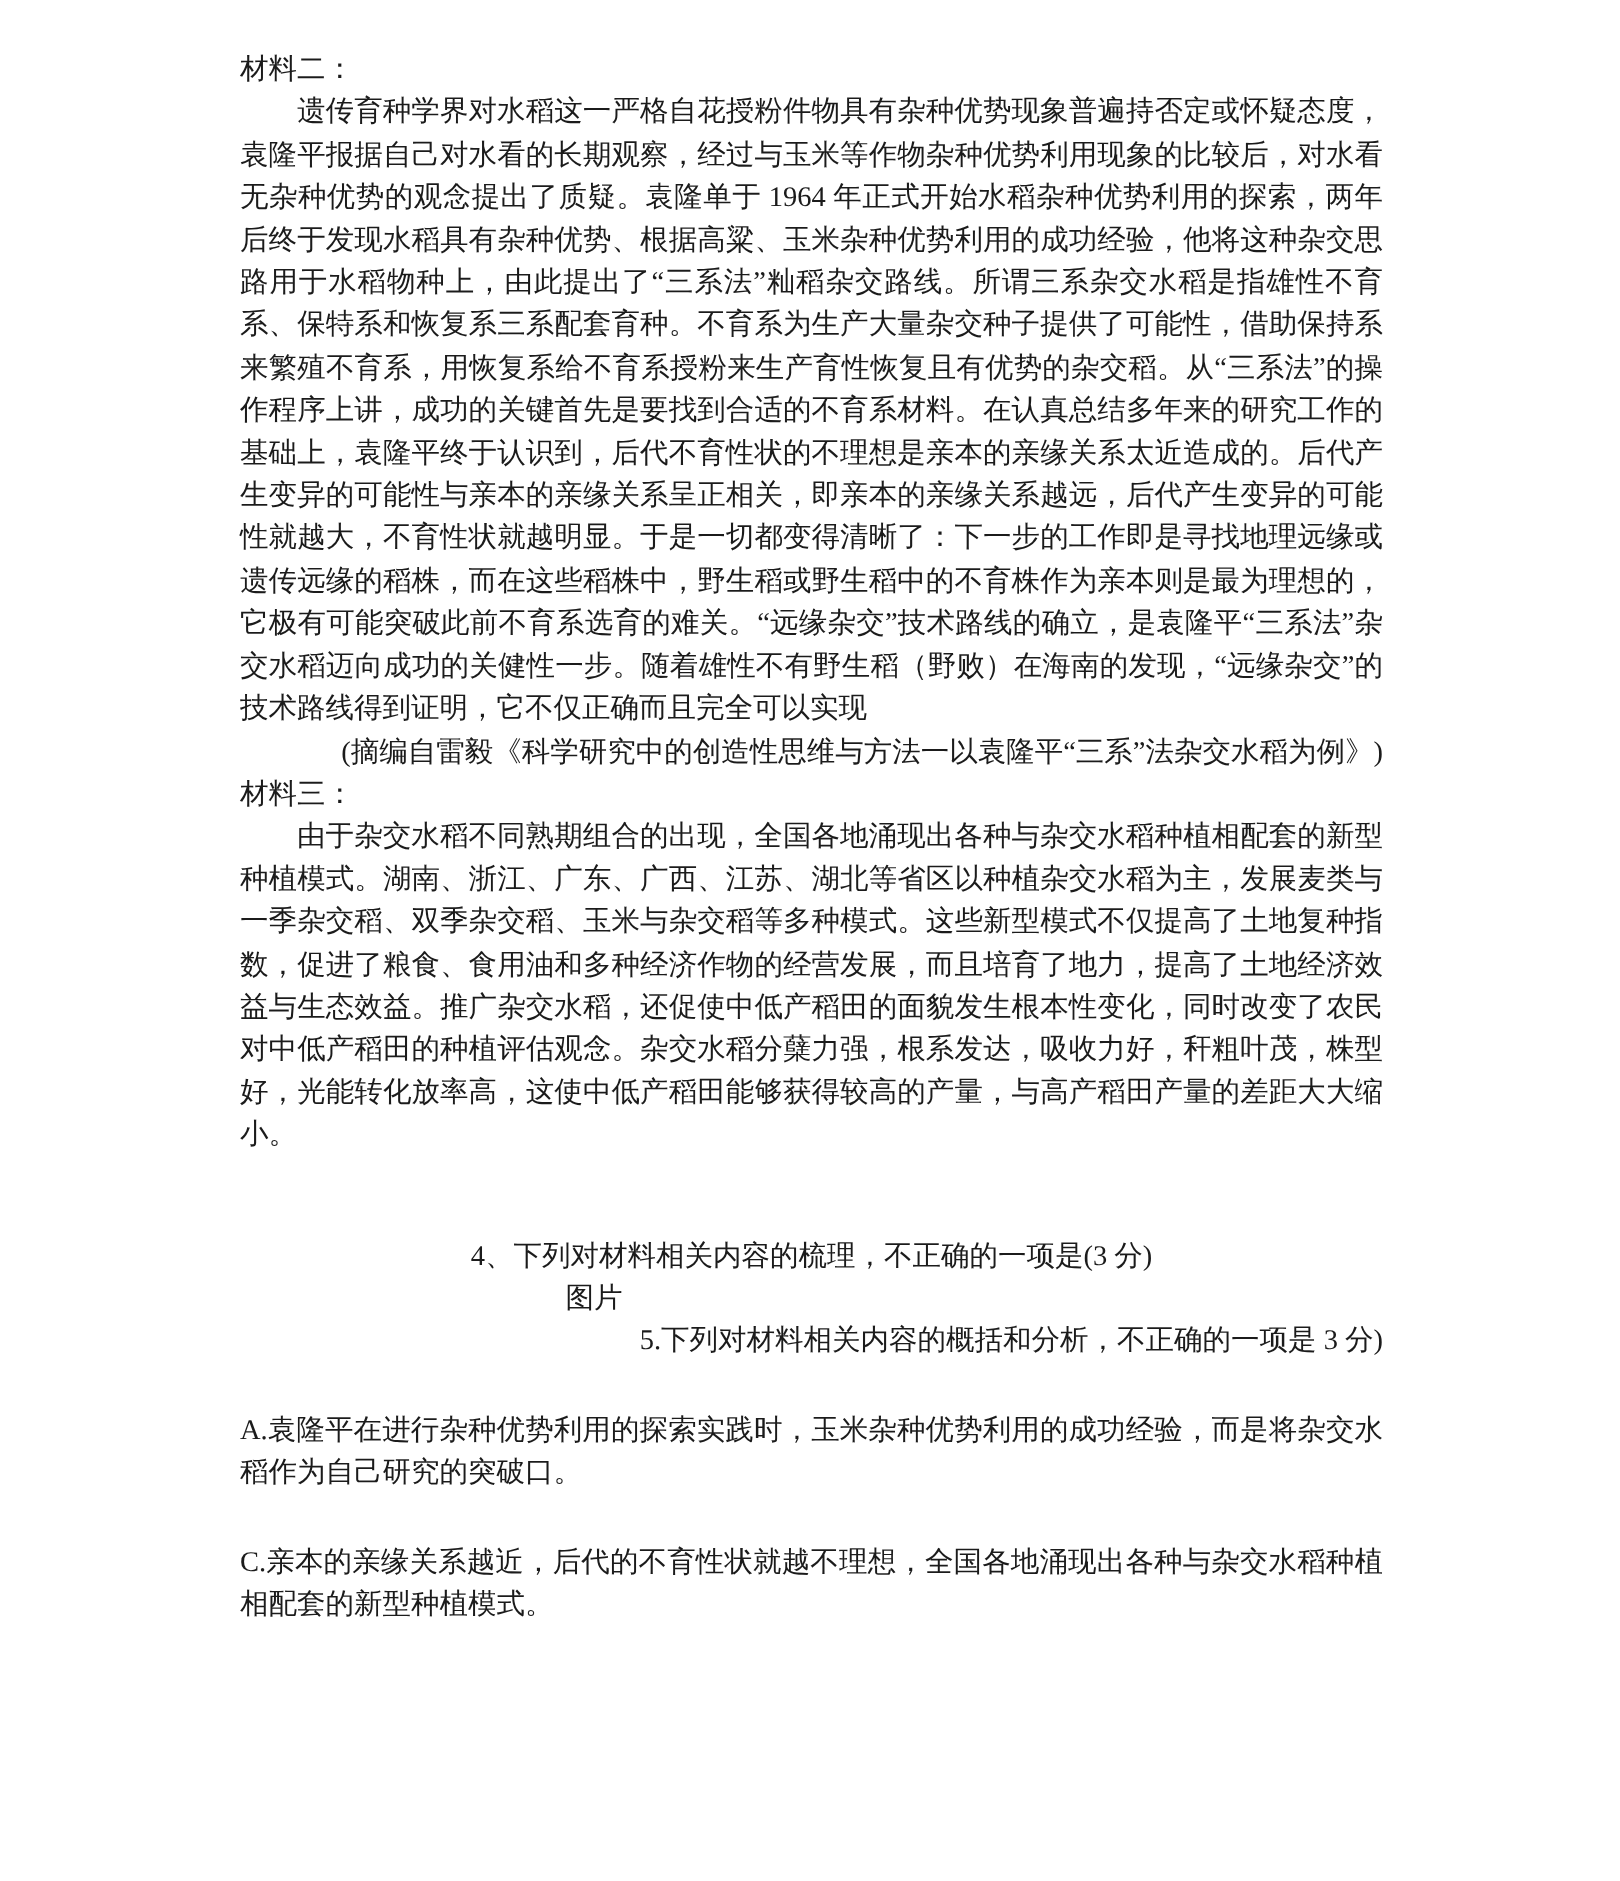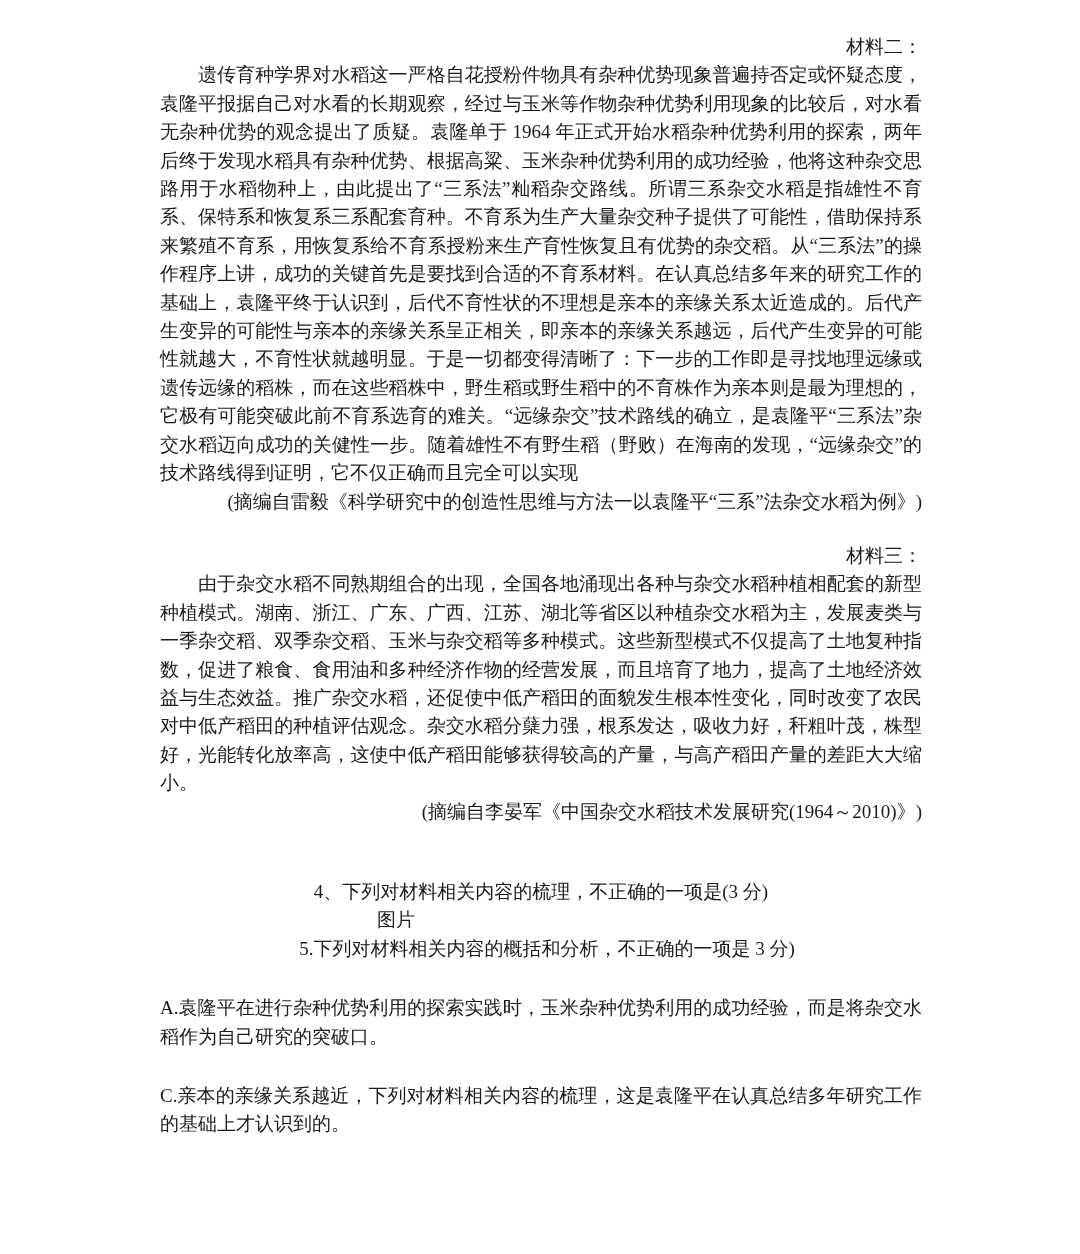--- a/index.html
+++ b/index.html
@@ -14,44 +14,43 @@
     background: #ffffff;
     box-sizing: border-box;
     padding: 33px 158px 20px 160px;
     font-family: "Liberation Serif", "DejaVu Serif", serif;
     font-size: 19px;
     line-height: 28.4px;
     color: #1b1b1b;
     overflow: hidden;
   }
   .label {
-    text-align: right;
+    text-align: left;
   }
   .para {
     text-indent: 2em;
     text-align: justify;
     margin: 0;
   }
   .source {
     text-align: right;
     margin: 0;
   }
   .material-3-block {
-    margin-top: 26px;
   }
   .question-4 {
     margin-top: 52px;
     text-align: center;
   }
   .image-placeholder-line {
     padding-left: 217px;
     text-align: left;
   }
   .question-5 {
-    text-align: center;
+    text-align: right;
     margin-left: 12px;
   }
   .option {
     margin-top: 31px;
     text-align: justify;
   }
 </style>
 </head>
 <body>
 
@@ -59,25 +58,24 @@
 
   <section>
     <div class="label">材料二：</div>
     <p class="para">遗传育种学界对水稻这一严格自花授粉件物具有杂种优势现象普遍持否定或怀疑态度，袁隆平报据自己对水看的长期观察，经过与玉米等作物杂种优势利用现象的比较后，对水看无杂种优势的观念提出了质疑。袁隆单于 1964 年正式开始水稻杂种优势利用的探索，两年后终于发现水稻具有杂种优势、根据高粱、玉米杂种优势利用的成功经验，他将这种杂交思路用于水稻物种上，由此提出了“三系法”籼稻杂交路线。所谓三系杂交水稻是指雄性不育系、保特系和恢复系三系配套育种。不育系为生产大量杂交种子提供了可能性，借助保持系来繁殖不育系，用恢复系给不育系授粉来生产育性恢复且有优势的杂交稻。从“三系法”的操作程序上讲，成功的关键首先是要找到合适的不育系材料。在认真总结多年来的研究工作的基础上，袁隆平终于认识到，后代不育性状的不理想是亲本的亲缘关系太近造成的。后代产生变异的可能性与亲本的亲缘关系呈正相关，即亲本的亲缘关系越远，后代产生变异的可能性就越大，不育性状就越明显。于是一切都变得清晰了：下一步的工作即是寻找地理远缘或遗传远缘的稻株，而在这些稻株中，野生稻或野生稻中的不育株作为亲本则是最为理想的，它极有可能突破此前不育系选育的难关。“远缘杂交”技术路线的确立，是袁隆平“三系法”杂交水稻迈向成功的关健性一步。随着雄性不有野生稻（野败）在海南的发现，“远缘杂交”的技术路线得到证明，它不仅正确而且完全可以实现</p>
     <p class="source">(摘编自雷毅《科学研究中的创造性思维与方法一以袁隆平“三系”法杂交水稻为例》)</p>
   </section>
 
   <section class="material-3-block">
     <div class="label">材料三：</div>
     <p class="para">由于杂交水稻不同熟期组合的出现，全国各地涌现出各种与杂交水稻种植相配套的新型种植模式。湖南、浙江、广东、广西、江苏、湖北等省区以种植杂交水稻为主，发展麦类与一季杂交稻、双季杂交稻、玉米与杂交稻等多种模式。这些新型模式不仅提高了土地复种指数，促进了粮食、食用油和多种经济作物的经营发展，而且培育了地力，提高了土地经济效益与生态效益。推广杂交水稻，还促使中低产稻田的面貌发生根本性变化，同时改变了农民对中低产稻田的种植评估观念。杂交水稻分蘖力强，根系发达，吸收力好，秆粗叶茂，株型好，光能转化放率高，这使中低产稻田能够获得较高的产量，与高产稻田产量的差距大大缩小。</p>
-    <p class="source">(摘编自李晏军《中国杂交水稻技术发展研究(1964～2010)》)</p>
   </section>
 
   <section>
     <div class="question-4">4、下列对材料相关内容的梳理，不正确的一项是(3 分)</div>
     <div class="image-placeholder-line">图片</div>
     <div class="question-5">5.下列对材料相关内容的概括和分析，不正确的一项是 3 分)</div>
 
     <p class="option">A.袁隆平在进行杂种优势利用的探索实践时，玉米杂种优势利用的成功经验，而是将杂交水稻作为自己研究的突破口。</p>
-    <p class="option">C.亲本的亲缘关系越近，下列对材料相关内容的梳理，这是袁隆平在认真总结多年研究工作的基础上才认识到的。</p>
+    <p class="option">C.亲本的亲缘关系越近，后代的不育性状就越不理想，全国各地涌现出各种与杂交水稻种植相配套的新型种植模式。</p>
   </section>
 
 </div>
 
 </body></html>

